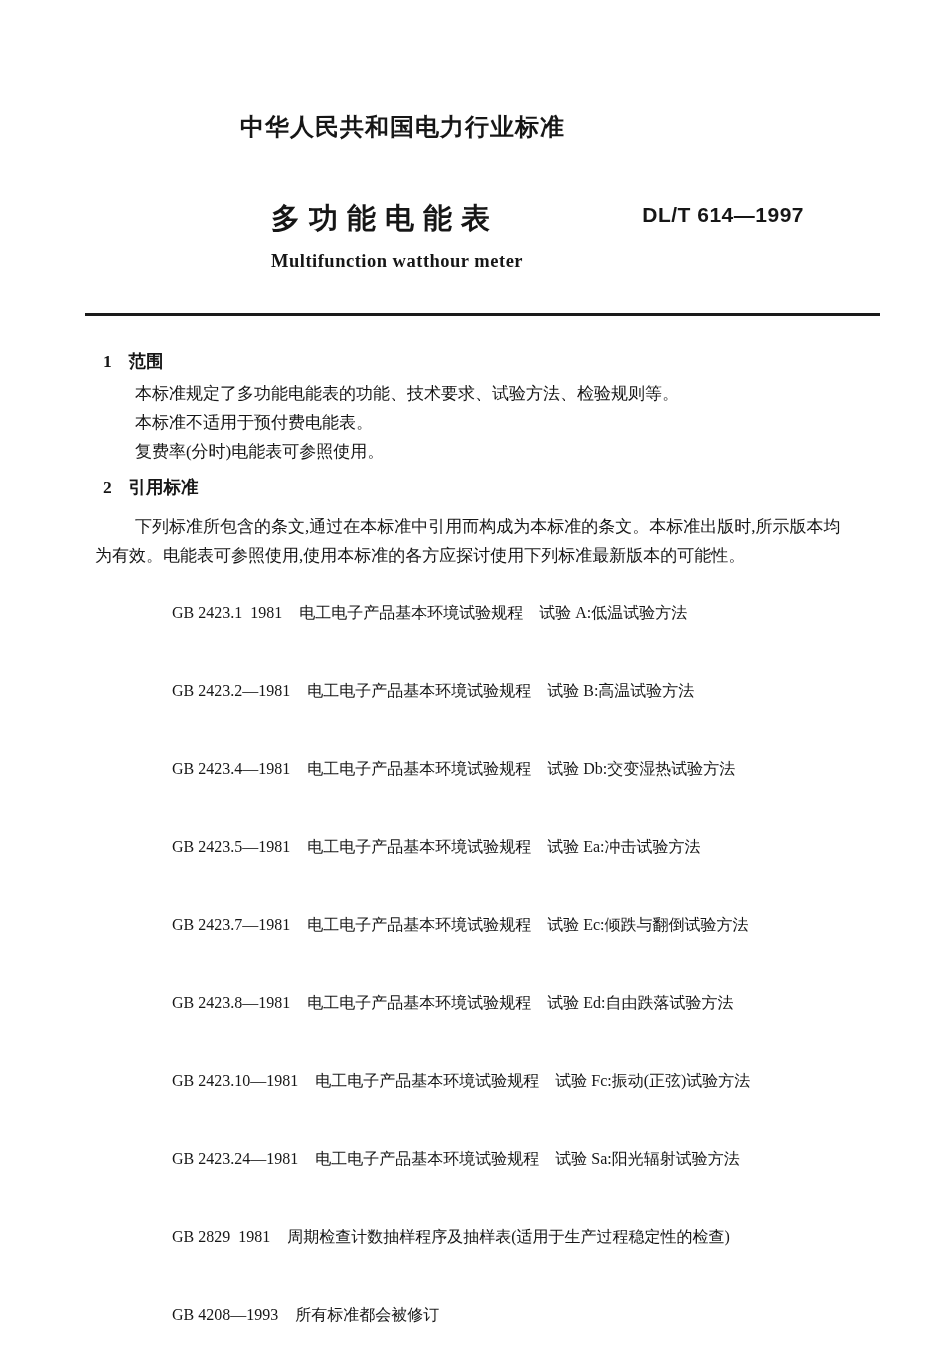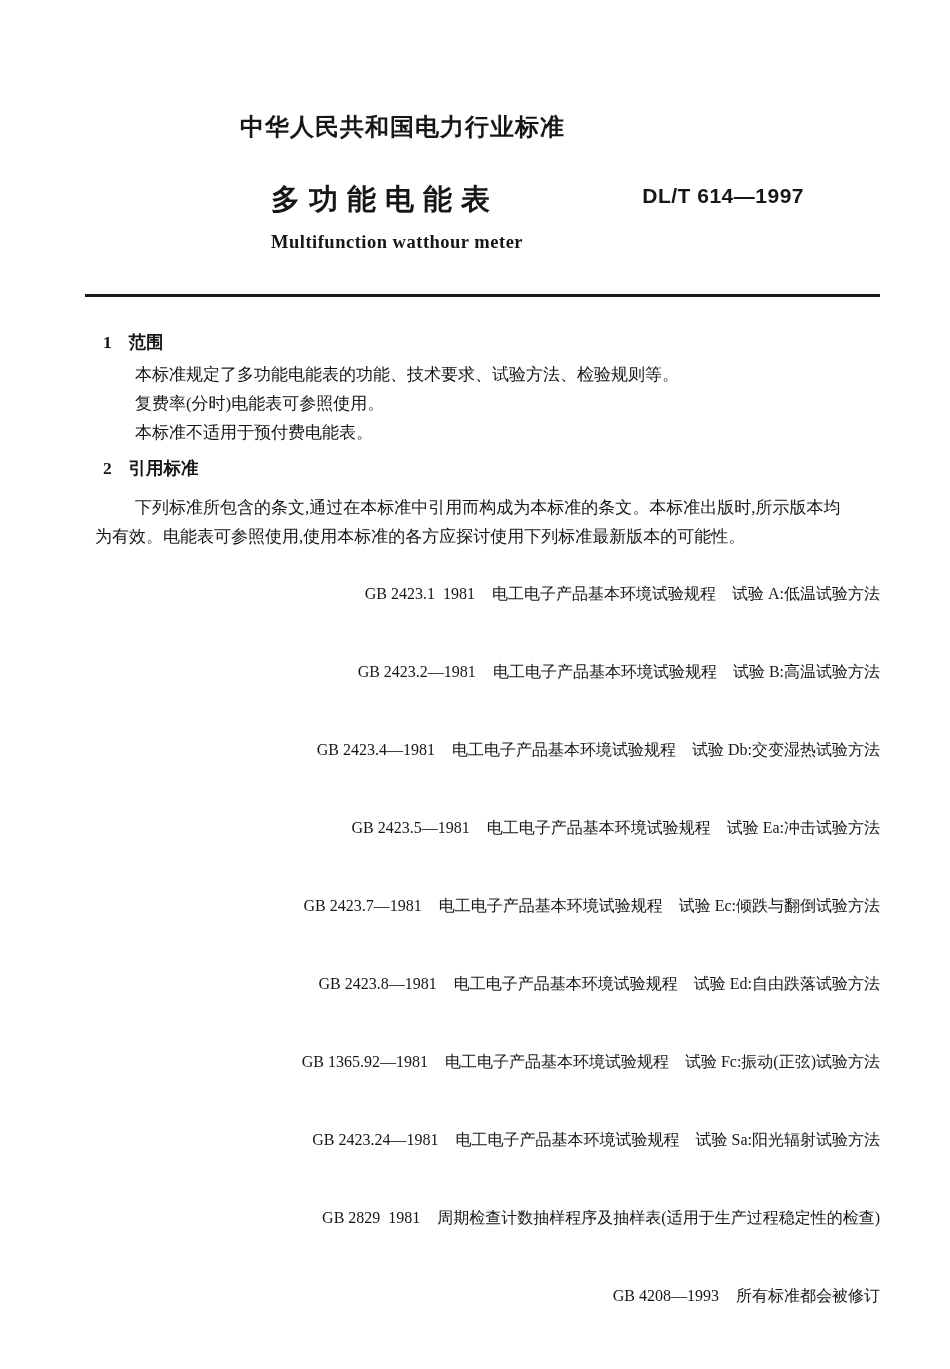--- a/index.html
+++ b/index.html
@@ -18,21 +18,21 @@
   }
   
   .org-line {
     margin: 112px 0 0 155px;
     font-family: "Liberation Sans", "DejaVu Sans", sans-serif;
     font-weight: bold;
     font-size: 24px;
     line-height: 30px;
     letter-spacing: 1px;
   }
-  .title-row { position: relative; margin-top: 39px; height: 36px; }
+  .title-row { position: relative; margin-top: 58px; height: 36px; }
   .title-cn {
     position: absolute; left: 186px; top: 0;
     font-family: "Liberation Sans", "DejaVu Sans", sans-serif;
     font-weight: bold;
     font-size: 29px;
     letter-spacing: 9px;
     line-height: 36px;
     white-space: nowrap;
   }
   .doc-no {
@@ -75,21 +75,21 @@
     font-size: 17px;
     line-height: 29px;
     white-space: nowrap;
   }
   .intro .line.first { text-indent: 2.35em; }
   
   .ref-list {
     margin: 4px 0 0 55px;
     font-size: 16px;
   }
-  .ref-line { line-height: 26px; white-space: pre; text-align: right; }
+  .ref-line { line-height: 26px; white-space: pre; }
   .ref-code { white-space: pre; margin-right: 17px; }
   .ref-desc { white-space: pre; }
 </style>
 </head>
 <body>
 
 <div class="page">
 
   <div class="org-line">中华人民共和国电力行业标准</div>
 
@@ -101,22 +101,22 @@
   <div class="title-en">Multifunction watthour meter</div>
 
   <div class="rule-top"></div>
 
   <div class="sec-heading">
     <span class="sec-num">1</span><span>范围</span>
   </div>
 
   <div class="scope-paras">
     <p class="para">本标准规定了多功能电能表的功能、技术要求、试验方法、检验规则等。</p>
+    <p class="para">本标准不适用于预付费电能表。</p>
     <p class="para">复费率(分时)电能表可参照使用。</p>
-    <p class="para">本标准不适用于预付费电能表。</p>
   </div>
 
   <div class="sec-heading second">
     <span class="sec-num">2</span><span>引用标准</span>
   </div>
 
   <div class="intro">
     <div class="line first">下列标准所包含的条文,通过在本标准中引用而构成为本标准的条文。本标准出版时,所示版本均</div>
     <div class="line">为有效。电能表可参照使用,使用本标准的各方应探讨使用下列标准最新版本的可能性。</div>
   </div>
@@ -159,21 +159,21 @@
 
     <div class="ref-item">
       <div class="ref-line">
         <span class="ref-code">GB 2423.8—1981</span><span class="ref-desc">电工电子产品基本环境试验规程　试验 Ed:自由跌落试验方法</span>
       </div>
 
     </div>
 
     <div class="ref-item">
       <div class="ref-line">
-        <span class="ref-code">GB 1365.92—1981</span><span class="ref-desc">电工电子产品基本环境试验规程　试验 Fc:振动(正弦)试验方法</span>
+        <span class="ref-code">GB 2423.10—1981</span><span class="ref-desc">电工电子产品基本环境试验规程　试验 Fc:振动(正弦)试验方法</span>
       </div>
 
     </div>
 
     <div class="ref-item">
       <div class="ref-line">
         <span class="ref-code">GB 2423.24—1981</span><span class="ref-desc">电工电子产品基本环境试验规程　试验 Sa:阳光辐射试验方法</span>
       </div>
 
     </div>

